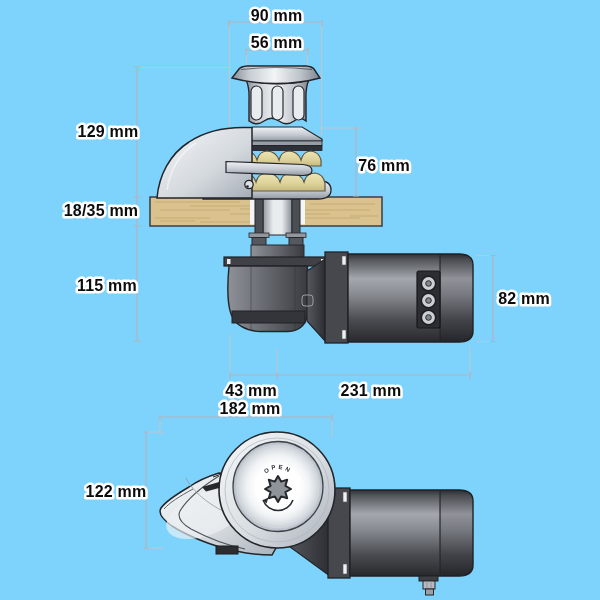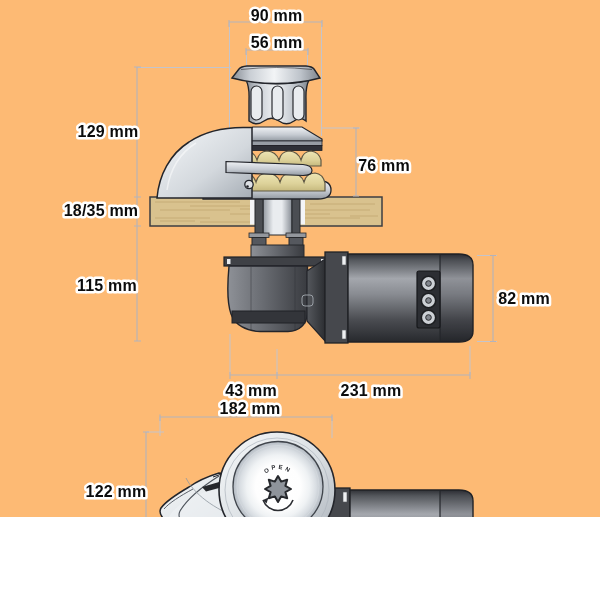--- a/index.html
+++ b/index.html
@@ -1,16 +1,16 @@
 <!DOCTYPE html>
 <html><head>
 <meta charset="utf-8">
 <style>
   html,body{margin:0;padding:0;background:#ffffff;}
-  .stage{position:relative;width:600px;height:517px;background:#fdba74;overflow:hidden;
+  .stage{position:relative;width:600px;height:600px;background:#7dd3fc;overflow:hidden;
          font-family:"Liberation Sans","DejaVu Sans",sans-serif;}
   svg{display:block}
   .dim-line{stroke:#b3b3bb;stroke-width:1.1;fill:none;}
   .dim-guide{stroke:#c4c4cb;stroke-width:1;fill:none;}
   .dim-label{font-family:"Liberation Sans","DejaVu Sans",sans-serif;
              font-size:16px;font-weight:bold;fill:#0c0c0c;letter-spacing:.2px;
              paint-order:stroke;stroke:#ffffff;stroke-width:5px;stroke-linejoin:round;
              text-anchor:middle;}
   .marking{font-family:"Liberation Sans","DejaVu Sans",sans-serif;
            font-size:6px;font-weight:bold;fill:#2b2d32;letter-spacing:2.5px;}

